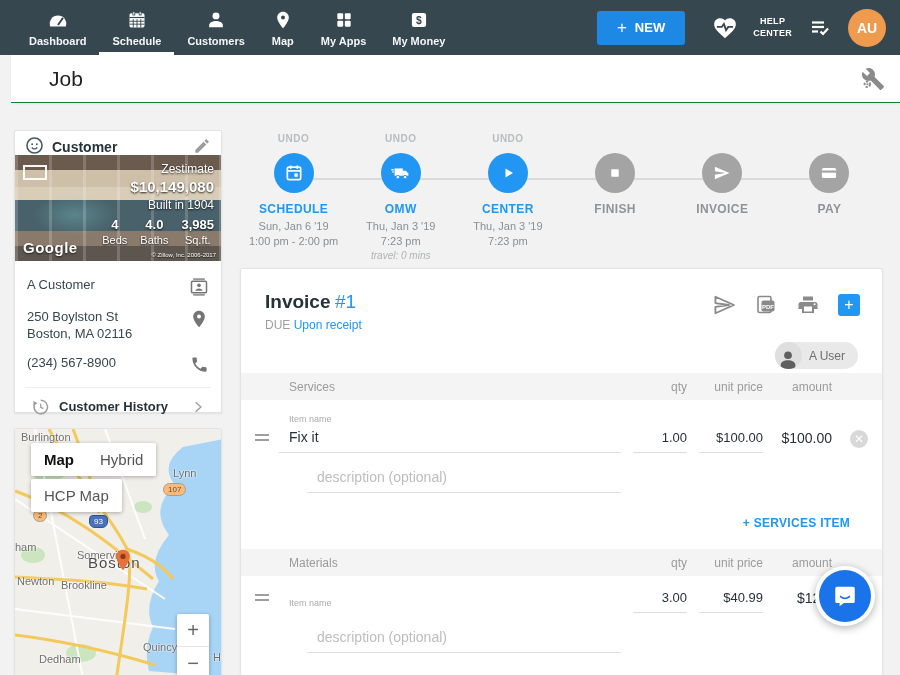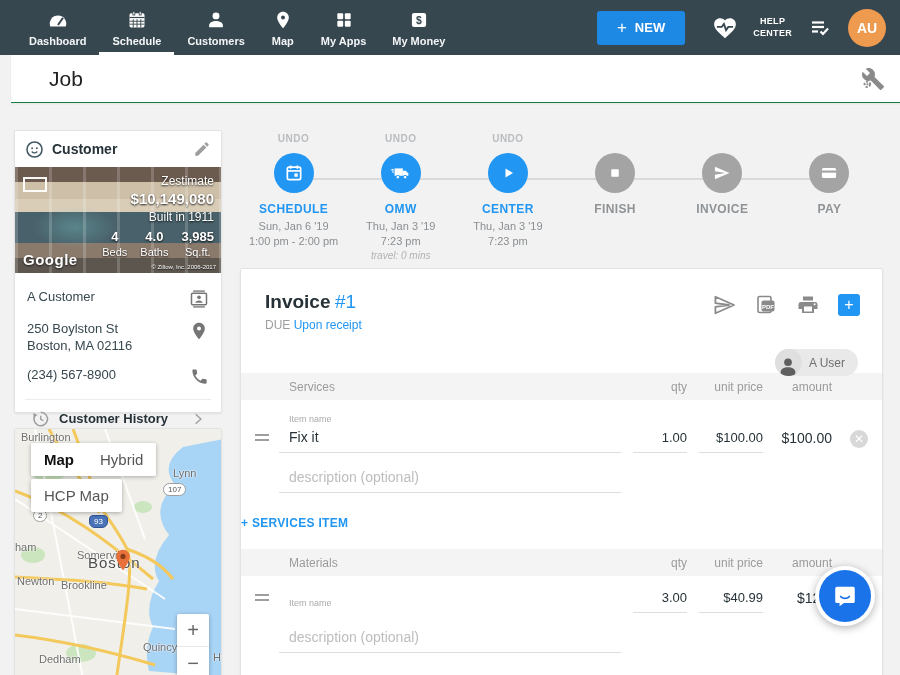--- a/index.html
+++ b/index.html
@@ -24,21 +24,21 @@
   
   .page-header { position:absolute; left:0; top:55px; width:900px; height:48px; background:#fff; border-bottom:1px solid #15803d; box-shadow:0 1px 2px rgba(0,0,0,.05); display:flex; align-items:center; padding:0 26px 0 38px;margin-left:11px; }
   .page-title { font-size:21px; font-weight:500; color:#212121; }
   .page-header .tools { margin-left:auto; cursor:pointer; }
 
   
   .card { position:absolute; background:#fff; border:1px solid #E3E3E3; border-radius:2px; box-shadow:0 1px 2px rgba(0,0,0,.08); }
 
   
   .customer-card { left:14px; top:130px; width:208px; height:283px; }
-  .cc-head { height:36px; display:flex; align-items:center; padding:0 10px; gap:8px; }
+  .cc-head { height:24px; display:flex; align-items:flex-end; padding:0 10px; gap:8px; }
   .cc-title { font-weight:bold; font-size:14px; color:#263238; flex:1; }
   .cc-photo { position:relative; height:106px; background:
       linear-gradient(180deg,#6b5a4e 0 14%, #cdbfa8 14% 30%, #d9cdb8 30% 42%, #49616a 42% 72%, #8a7a6c 72% 86%, #5d564f 86% 100%);
       overflow:hidden; color:#fff; }
   .cc-photo::before { content:""; position:absolute; inset:0;
       background:repeating-linear-gradient(90deg, rgba(255,255,255,.18) 0 3px, transparent 3px 34px), radial-gradient(60px 30px at 60px 60px, rgba(120,200,200,.35), transparent 70%); }
   .sv-rect { position:absolute; left:8px; top:10px; width:24px; height:15px; border:2px solid #fff; opacity:.95; }
   .zest { position:absolute; right:7px; top:6px; text-align:right; text-shadow:0 1px 2px rgba(0,0,0,.85); line-height:1.35; }
   .zest .zl { font-size:12px; }
   .zest .zv { font-size:15px; font-weight:bold; }
@@ -53,21 +53,21 @@
   .cc-row { display:flex; align-items:flex-start; gap:8px; padding:6px 2px; font-size:13px; color:#37474F; }
   .cc-row .txt { flex:1; line-height:1.3; }
   .cc-history { border-top:1px solid #ECECEC; margin-top:7px; display:flex; align-items:center; gap:10px; padding:10px 6px 0 6px; cursor:pointer; }
   .cc-history .txt { flex:1; font-size:13px; font-weight:bold; color:#263238; }
 
   
   .map-card { left:14px; top:428px; width:208px; height:260px; overflow:hidden; }
   .map-surface { position:absolute; inset:0; background:#F1EFE9; }
   .map-label { position:absolute; font-size:11px; color:#6E6E6E; text-shadow:0 0 2px #fff,0 0 2px #fff; white-space:nowrap; }
   .map-label.big { font-size:15px; color:#4c4c4c; font-weight:500; letter-spacing:1px; }
-  .shield { position:absolute; font-size:8px; color:#555; background:#ffffff; border:1px solid #9e9e9e; border-radius:8px; padding:1px 4px; }
+  .shield { position:absolute; font-size:8px; color:#555; background:#fdba74; border:1px solid #9e9e9e; border-radius:8px; padding:1px 4px; }
   .shield.interstate { background:#4a73b8; color:#fff; border-color:#2f5496; border-radius:4px 4px 6px 6px; }
   .map-type { position:absolute; left:16px; top:14px; display:flex; box-shadow:0 1px 4px rgba(0,0,0,.3); border-radius:2px; overflow:hidden; }
   .map-type-btn { background:#fff; border:none; font-size:15px; color:#565656; padding:8px 13px; cursor:pointer; font-family:inherit; }
   .map-type-btn.sel { font-weight:bold; color:#111; }
   .hcp-btn { position:absolute; left:16px; top:50px; background:#fff; border:none; font-size:15px; color:#565656; padding:8px 13px; box-shadow:0 1px 4px rgba(0,0,0,.3); border-radius:2px; cursor:pointer; font-family:inherit; }
   .zoom-ctl { position:absolute; right:12px; top:185px; width:32px; display:flex; flex-direction:column; box-shadow:0 1px 4px rgba(0,0,0,.3); border-radius:2px; overflow:hidden; }
   .zoom-btn { background:#fff; border:none; height:32px; font-size:20px; color:#666; cursor:pointer; line-height:1; }
   .zoom-btn + .zoom-btn { border-top:1px solid #E6E6E6; }
   .map-pin { position:absolute; left:100px; top:120px; }
 
@@ -90,40 +90,40 @@
   .invoice-card { left:240px; top:268px; width:643px; height:470px; }
   .inv-head { position:relative; padding:22px 24px 10px 24px; height:104px; }
   .inv-title { font-size:19px; font-weight:bold; color:#263238; display:inline; }
   .inv-num { font-size:19px; font-weight:500; color:#2196F3; }
   .inv-due { margin-top:5px; font-size:12px; }
   .due-label { color:#9E9E9E; }
   .due-value { color:#2196F3; cursor:pointer; }
   .inv-actions { position:absolute; right:22px; top:24px; display:flex; align-items:center; gap:18px; }
   .inv-actions .icon-btn { width:24px; height:24px; }
   .add-sq { width:22px; height:22px; background:#2196F3; border-radius:3px; color:#fff; font-size:16px; display:flex; align-items:center; justify-content:center; cursor:pointer; }
-  .user-chip { position:absolute; right:24px; top:80px; height:27px; background:#E9E9E9; border-radius:14px; display:flex; align-items:center; gap:7px; padding-right:13px; cursor:pointer;justify-content:space-between; }
+  .user-chip { position:absolute; right:24px; top:73px; height:27px; background:#E9E9E9; border-radius:14px; display:flex; align-items:center; gap:7px; padding-right:13px; cursor:pointer;justify-content:space-between; }
   .chip-avatar { width:27px; height:27px; border-radius:50%; background:#DFDFDF; display:flex; align-items:flex-end; justify-content:center; overflow:hidden; }
   .chip-name { font-size:12px; color:#6F6F6F; }
 
   .i-grid { display:grid; grid-template-columns:26px 1fr 66px 76px 69px 38px; padding:0 12px; align-items:end; }
   .band { background:#F4F4F4; height:27px; align-items:center; color:#9B9B9B; font-size:12px; }
   .band .sec-name { padding-left:10px; }
   .col-r { text-align:right; }
   .item-row { margin-top:14px; }
   .handle { width:14px; height:7px; border-top:2px solid #9E9E9E; border-bottom:2px solid #9E9E9E; margin:0 0 12px 2px; cursor:grab; }
   .name-cell { padding-left:0; }
   .mini-label { font-size:9px; color:#ABABAB; margin-bottom:5px; padding-left:10px; }
   .field { border-bottom:1px solid #DEDEDE; padding:0 0 7px 10px; font-size:14px; color:#263238; min-height:22px; cursor:text; }
   .num-field { border-bottom:1px solid #DEDEDE; padding:0 0 7px 0; font-size:13px; color:#263238; text-align:right; margin-left:12px; cursor:text; }
   .amount-cell { font-size:14px; color:#263238; text-align:right; padding-bottom:7px; }
   .remove { display:flex; justify-content:flex-end; padding:0 2px 5px 0; }
   .x-circle { width:18px; height:18px; border-radius:50%; background:#D8D8D8; color:#fff; font-size:12px; line-height:18px; text-align:center; cursor:pointer; }
-  .desc-row { margin-top:16px; }
+  .desc-row { margin-top:16px;margin-left:28px; }
   .placeholder { color:#BDBDBD; }
-  .add-link-row { text-align:left; padding:20px 32px 18px 0; }
+  .add-link-row { text-align:right; padding:20px 32px 18px 0; }
   .add-link { color:#2196F3; font-size:12px; font-weight:bold; letter-spacing:.3px; cursor:pointer; }
 
   
   .chat-fab { position:absolute; left:815px; top:566px; width:60px; height:60px; border-radius:50%; background:#fff; box-shadow:0 2px 8px rgba(0,0,0,.3); display:flex; align-items:center; justify-content:center; cursor:pointer; }
   .chat-fab .inner { width:52px; height:52px; border-radius:50%; background:#1A73E8; display:flex; align-items:center; justify-content:center; }
 
   svg { display:block; }
 </style>
 </head>
 <body>
@@ -253,21 +253,21 @@
         <svg width="18" height="18" viewBox="0 0 24 24" fill="#9E9E9E">
             <path d="M3 17.25V21h3.75L17.81 9.94l-3.75-3.75L3 17.25zM20.71 7.04a1 1 0 0 0 0-1.41l-2.34-2.34a1 1 0 0 0-1.41 0l-1.83 1.83 3.75 3.75 1.83-1.83z"></path>
           </svg>
       </span>
     </div>
     <div class="cc-photo">
       <span class="sv-rect"></span>
       <div class="zest">
         <div class="zl">Zestimate</div>
         <div class="zv">$10,149,080</div>
-        <div class="zb">Built in 1911</div>
+        <div class="zb">Built in 1904</div>
         <div class="facts">
           <div class="fact">
               <div class="fv">4</div>
               <div class="fl">Beds</div>
             </div>
           <div class="fact">
               <div class="fv">4.0</div>
               <div class="fl">Baths</div>
             </div>
           <div class="fact">

